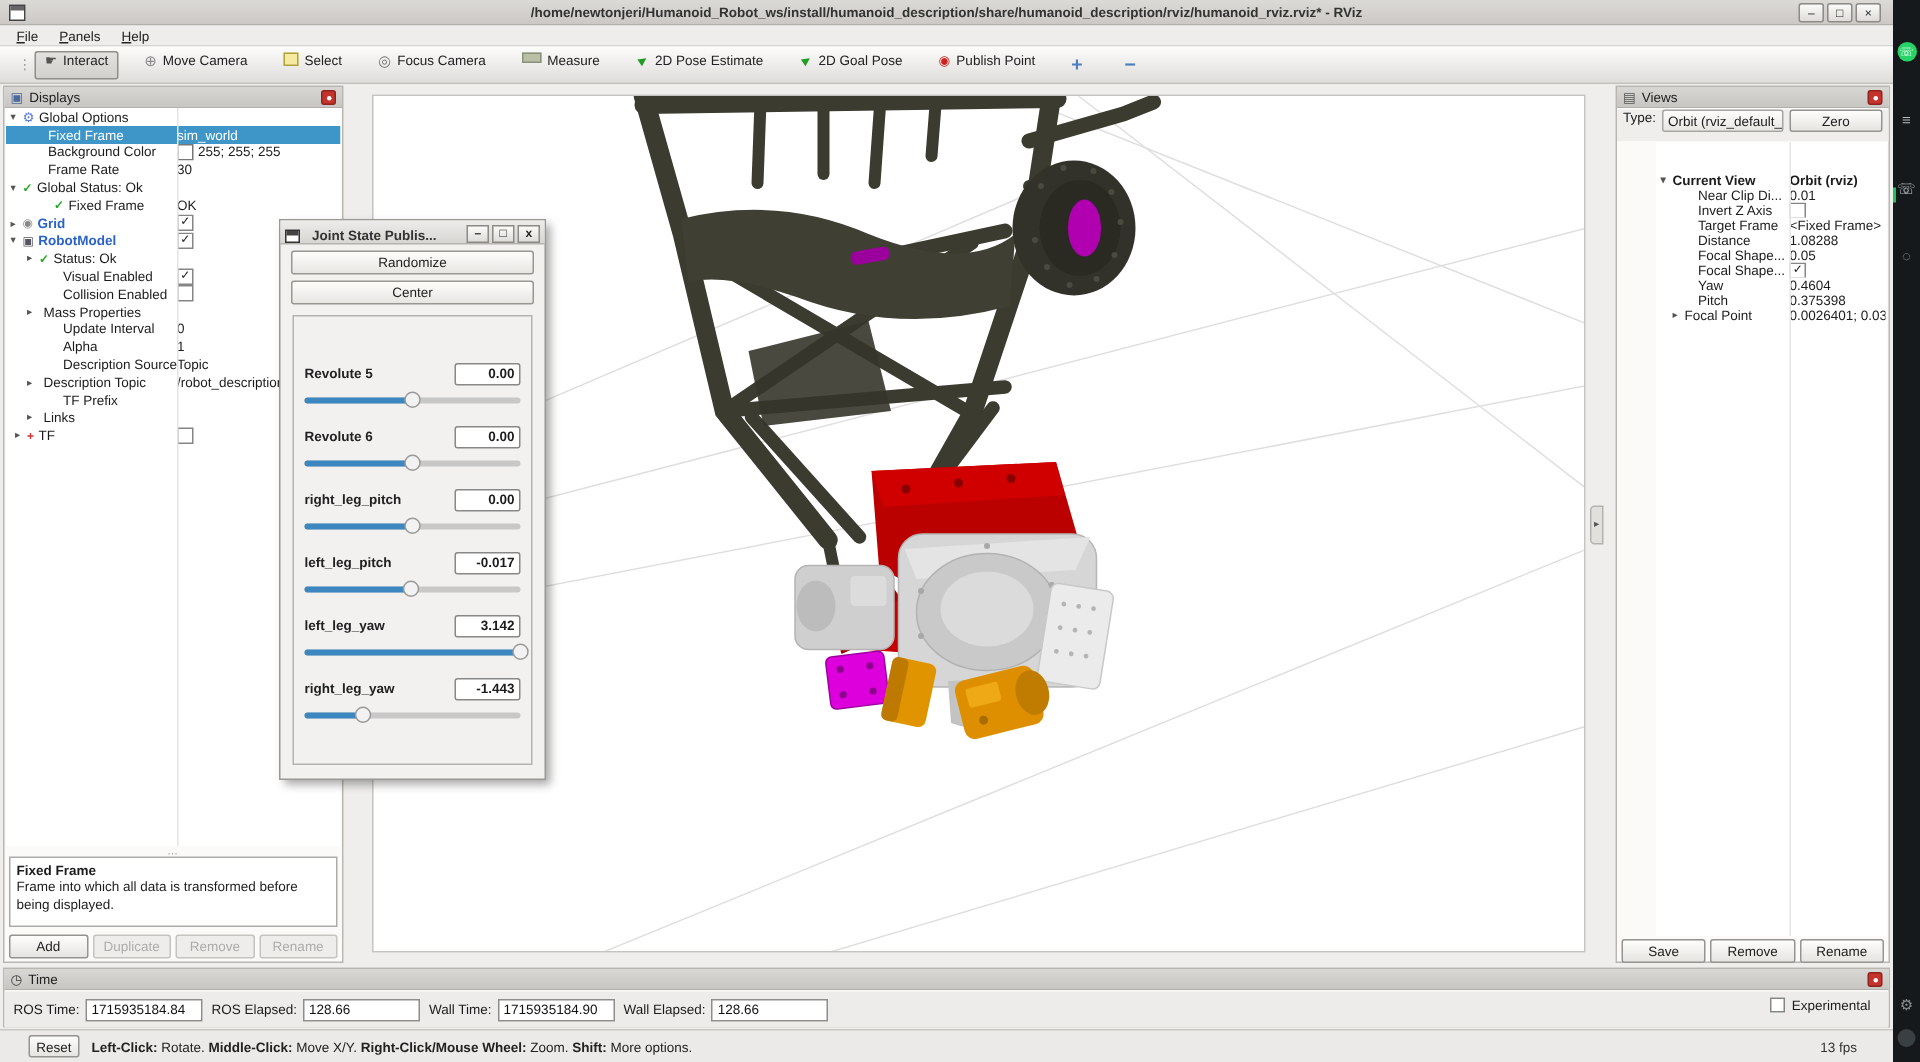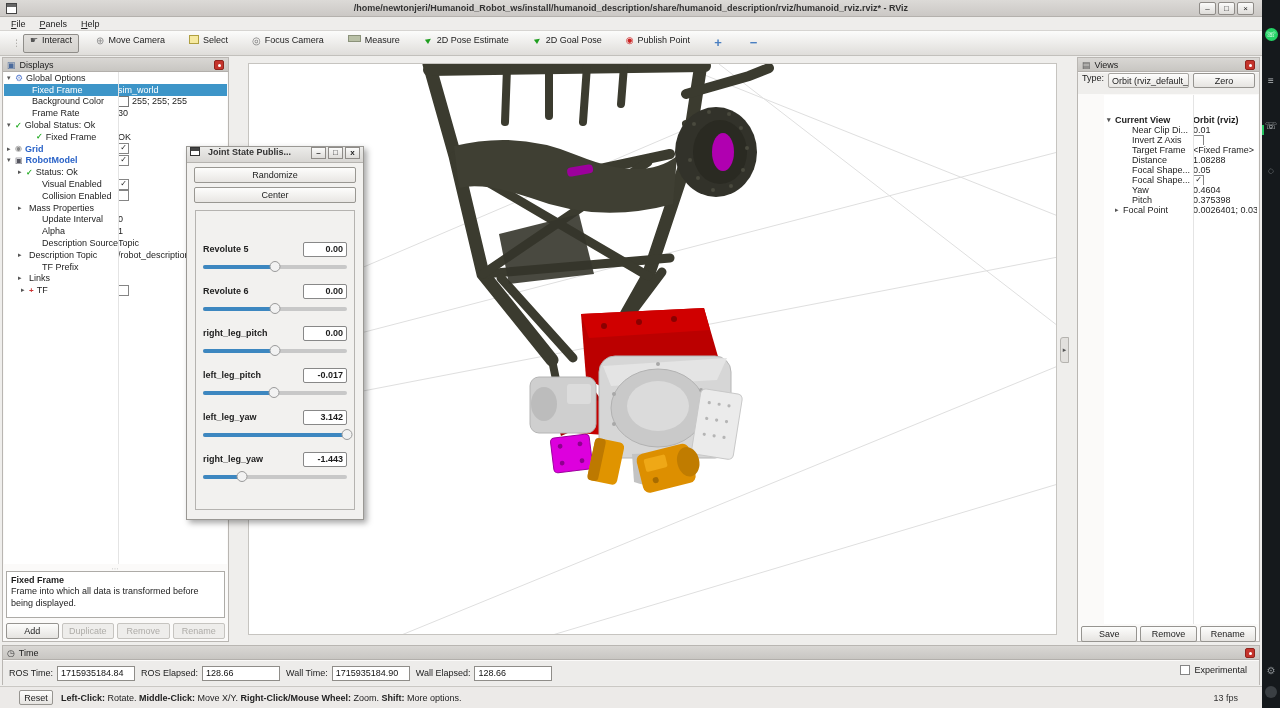--- a/index.html
+++ b/index.html
@@ -108,21 +108,21 @@
     background:#ffffff; border:1px solid #c6c4c0; overflow:hidden; }
   #viewport svg { position:absolute; left:0; top:0; }
   #views-expander { position:absolute; left:1060px; top:337px; width:9px; height:26px;
     background:#e2e0dd; border:1px solid #b5b3af; border-radius:3px 0 0 3px; font-size:7px;
     color:#555; text-align:center; line-height:24px; padding:0; }
 
   
   #joint-dialog { position:absolute; left:186px; top:146px; width:178px; height:374px;
     background:#f2f1ef; border:1px solid #9a9894; box-shadow:3px 3px 6px rgba(0,0,0,0.35); z-index:20; }
   .dlg-titlebar { height:16px; background:linear-gradient(#ececea,#d8d6d3); border-bottom:1px solid #b5b3af;
-    display:flex; align-items:flex-start; gap:8px; padding:0 3px; }
+    display:flex; align-items:flex-end; gap:8px; padding:0 3px; }
   .dlg-ico { width:10px; height:9px; border:1px solid #333; background:#fff; }
   .dlg-ico::before { content:""; display:block; height:3px; background:#444; }
   .dlg-title { flex:1; font-weight:bold; color:#333; white-space:nowrap; overflow:hidden; }
   .dlg-controls { display:flex; gap:2px; }
   .dc { width:15px; height:12px; border:1px solid #8e8b87; background:linear-gradient(#fbfbfa,#dedcd9);
     font-size:8px; line-height:10px; text-align:center; font-weight:bold; color:#222; }
   .dlg-btn { display:block; width:162px; height:16px; margin:4px auto 0;
     background:linear-gradient(#fdfdfc,#e8e6e3); border:1px solid #999792; border-radius:2px;
     font-size:9px; font-family:inherit; color:#222; }
   .joint-group { margin:7px 8px 0; height:300px; border:1px solid #b5b3b0; padding:16px 7px; }
@@ -455,21 +455,21 @@
               <span class="exp" data-exp="closed"></span>
               <span class="ticon" data-icon=""></span>
               <span class="tname">Links</span>
             </div>
             <div class="tvalue" data-vtype="">
               <span class="vtext"></span>
             </div>
           </div>
 
           <div class="trow" data-cls="">
-            <div class="tlabel" style="left: 17px; justify-content: flex-end;">
+            <div class="tlabel" style="left: 6px; justify-content: flex-end;">
               <span class="exp" data-exp="closed"></span>
               <span class="ticon" data-icon="axes"></span>
               <span class="tname">TF</span>
             </div>
             <div class="tvalue" data-vtype="uncheck">
               <span class="vtext"></span>
             </div>
           </div>
         </div>
       <div class="splitter-dots">⋯</div>

